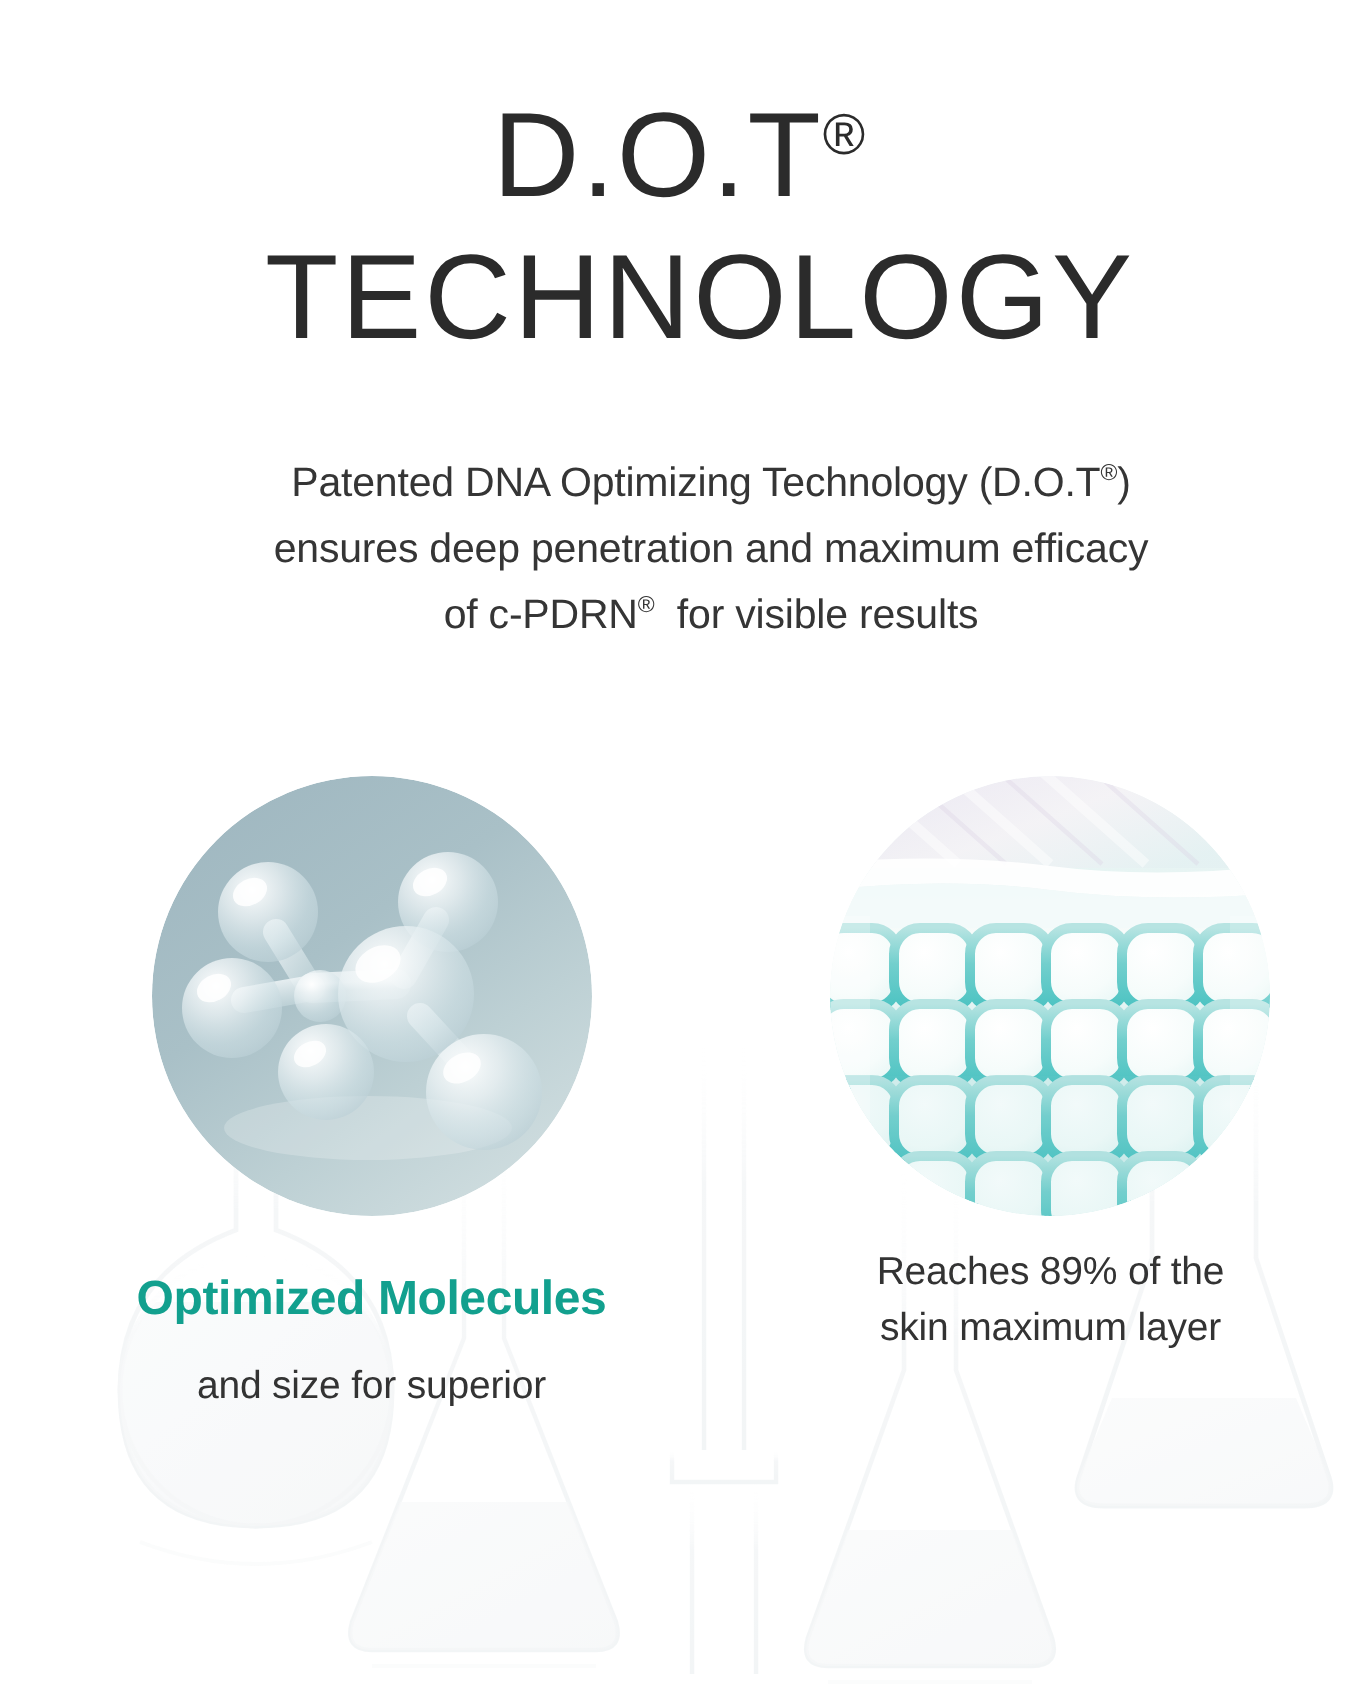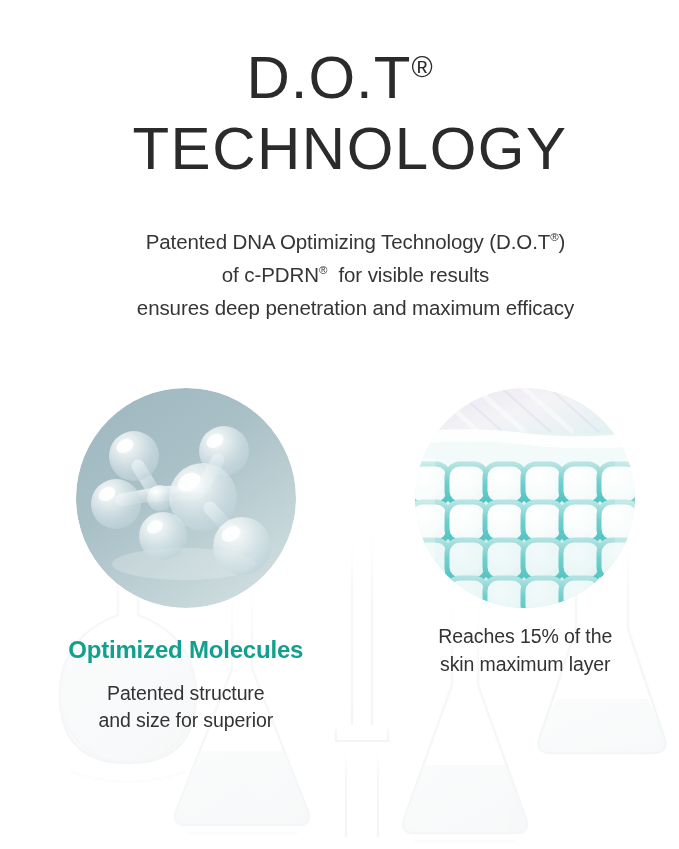--- a/index.html
+++ b/index.html
@@ -200,22 +200,22 @@
     </svg>
   </div>
 
   <div class="title-block">
     <span class="title-line title-line-1"><span>D.O.T</span><span class="reg-sup">®</span></span>
     <span class="title-line title-line-2">TECHNOLOGY</span>
   </div>
 
   <div class="intro">
     <span class="intro-line"><span>Patented DNA Optimizing Technology (D.O.T</span><span class="reg-sup-sm">®</span><span>)</span></span>
+    <span class="intro-line">ensures deep penetration and maximum efficacy</span>
     <span class="intro-line"><span>of c-PDRN</span><span class="reg-sup-sm">®</span><span>&nbsp; for visible results</span></span>
-    <span class="intro-line">ensures deep penetration and maximum efficacy</span>
   </div>
 
   <div class="features">
 
     <div class="feature">
 
       <div class="circle">
         <svg viewBox="0 0 220 220" xmlns="http://www.w3.org/2000/svg">
           <defs>
             <linearGradient id="molBg" x1="0.15" y1="0" x2="0.85" y2="1">
@@ -272,21 +272,20 @@
             <ellipse cx="155" cy="146" rx="10" ry="7" fill="#ffffff" opacity=".82" transform="rotate(-28 155 146)"></ellipse>
           </g>
 
           <path d="M0 110 A110 110 0 0 1 220 110 L220 40 A140 110 0 0 0 0 40 Z" fill="#ffffff" opacity=".07"></path>
         </svg>
       </div>
 
       <div class="feature-heading">Optimized Molecules</div>
 
       <div class="feature-body">
-        <span class="feature-body-line">Patented structure</span>
         <span class="feature-body-line">and size for superior</span>
       </div>
     </div>
 
     <div class="feature">
 
       <div class="circle">
         <svg viewBox="0 0 220 220" xmlns="http://www.w3.org/2000/svg">
           <defs>
             <linearGradient id="skinBg" x1="0" y1="0" x2="0" y2="1">
@@ -379,20 +378,20 @@
             <rect x="-10" y="150" width="240" height="80" fill="#7fd2d1" opacity=".10"></rect>
 
             <rect x="-10" y="70" width="30" height="160" fill="#ffffff" opacity=".25"></rect>
             <rect x="200" y="70" width="30" height="160" fill="#ffffff" opacity=".22"></rect>
           </g>
         </svg>
       </div>
 
 
       <div class="feature-body">
-        <span class="feature-body-line">Reaches 15% of the</span>
+        <span class="feature-body-line">Reaches 89% of the</span>
         <span class="feature-body-line">skin maximum layer</span>
       </div>
     </div>
 
   </div>
 
 </div>
 
 </body></html>

